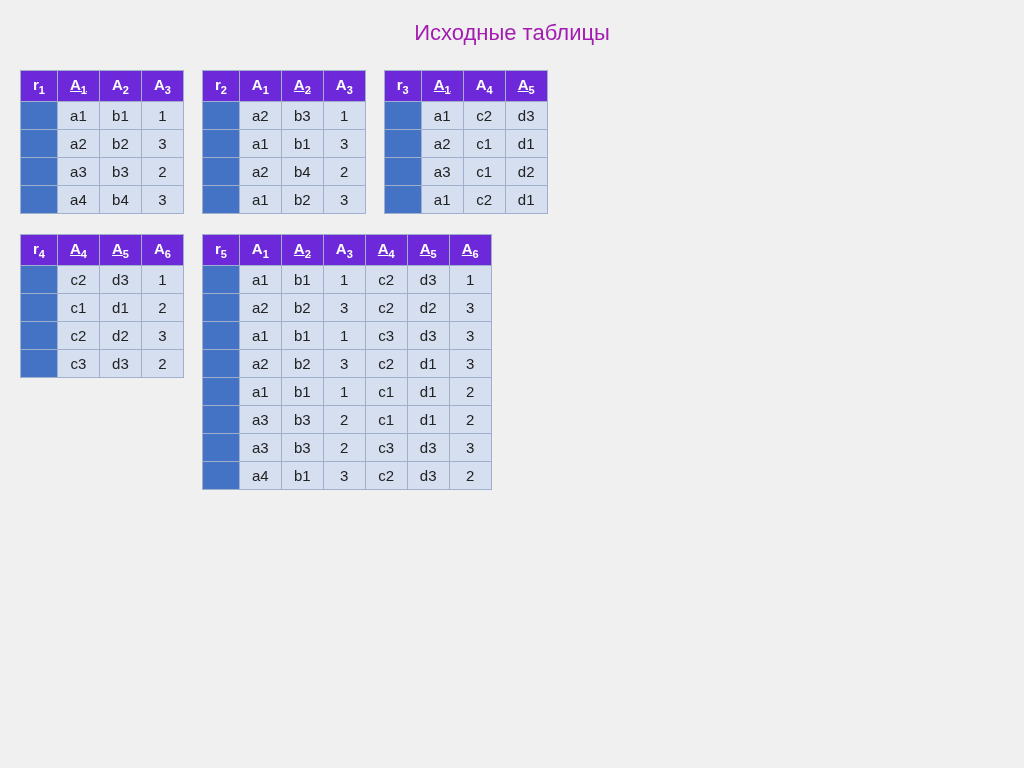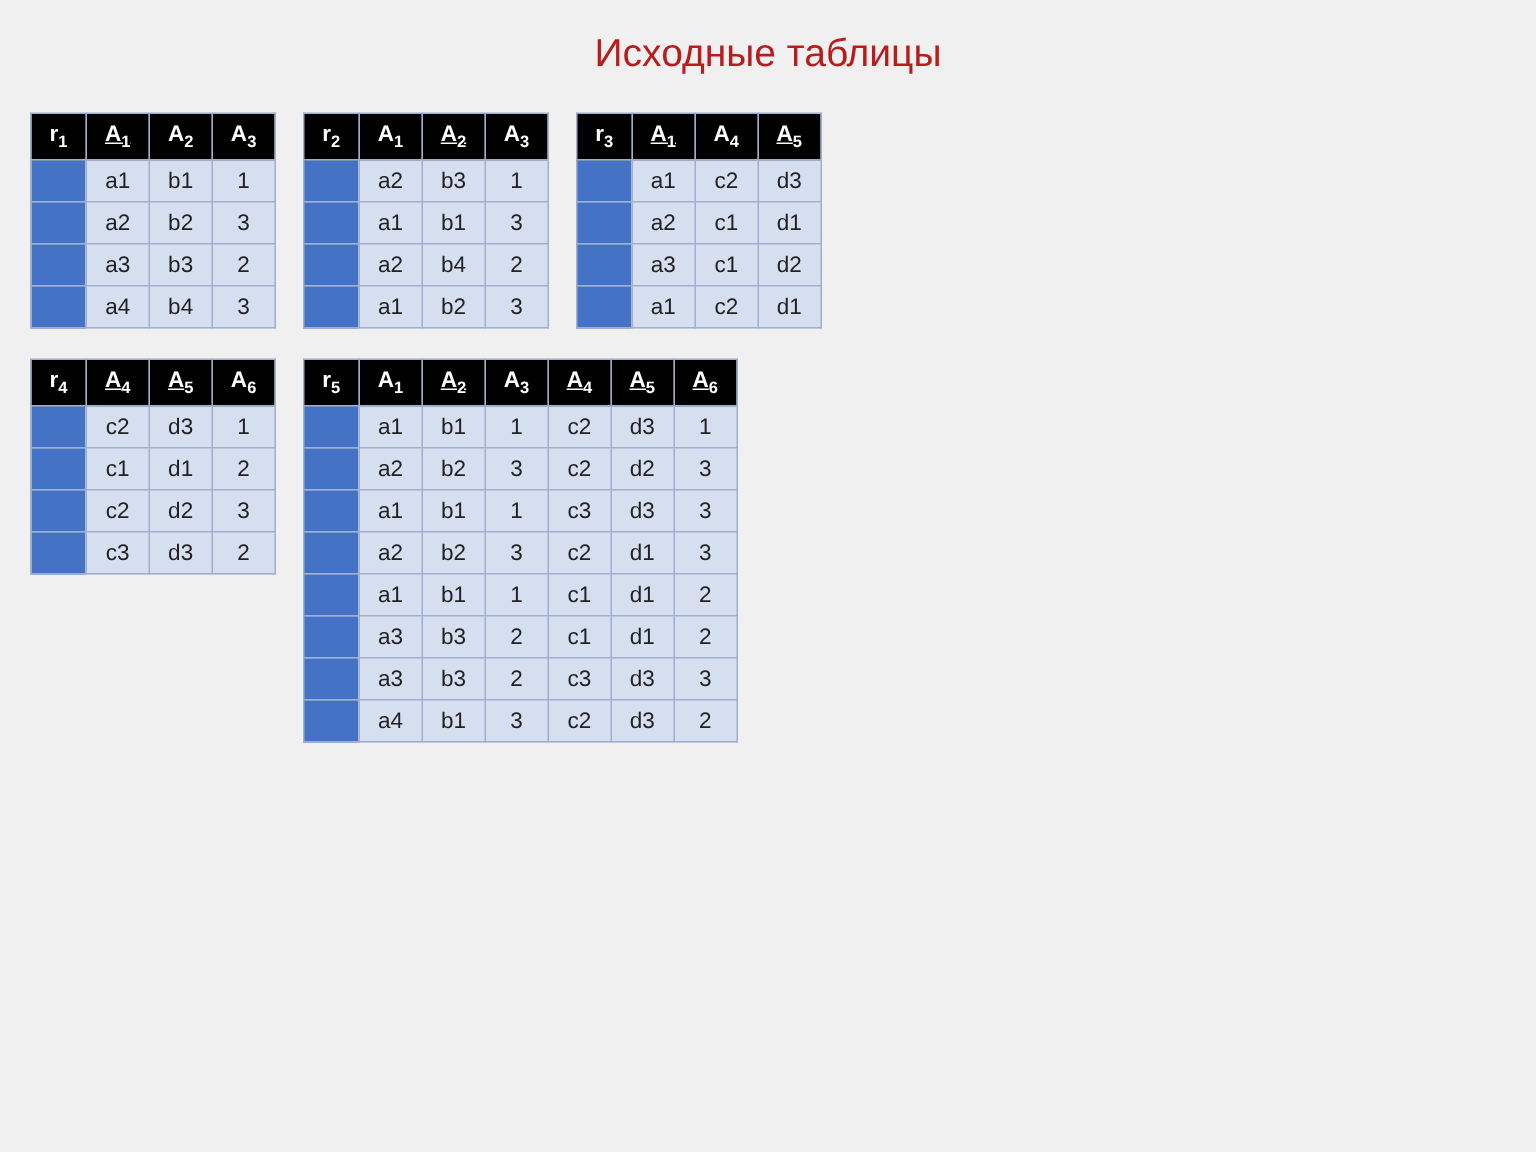--- a/index.html
+++ b/index.html
@@ -6,43 +6,43 @@
     body {
       background: #f0f0f0;
       font-family: Arial, sans-serif;
       font-size: 15px;
       padding: 20px;
       width: 1024px;
       min-height: 768px;
     }
     h1 {
       text-align: center;
-      font-size: 26px;
+      font-size: 22px;
       font-weight: normal;
       margin-bottom: 24px;
-      color: #b91c1c;
+      color: #a21caf;
     }
     .tables-row {
       display: flex;
       gap: 18px;
       margin-bottom: 20px;
       align-items: flex-start;
     }
     table {
       border-collapse: collapse;
       background: #d6dff0;
     }
     th, td {
       border: 1px solid #a0b0cc;
       padding: 5px 12px;
       text-align: center;
       min-width: 36px;
     }
     thead th {
-      background: #000000;
+      background: #6d28d9;
       color: white;
       font-weight: bold;
     }
     thead th.underline {
       text-decoration: underline;
     }
     tbody td {
       background: #d6dff0;
       color: #222;
     }

